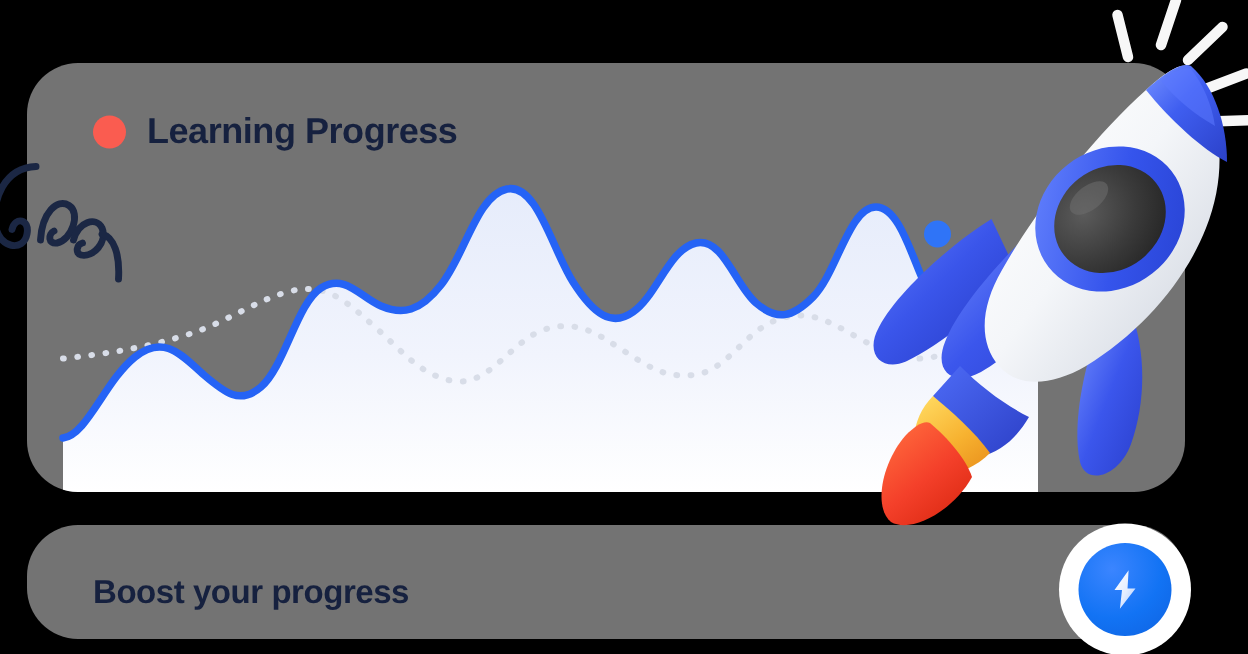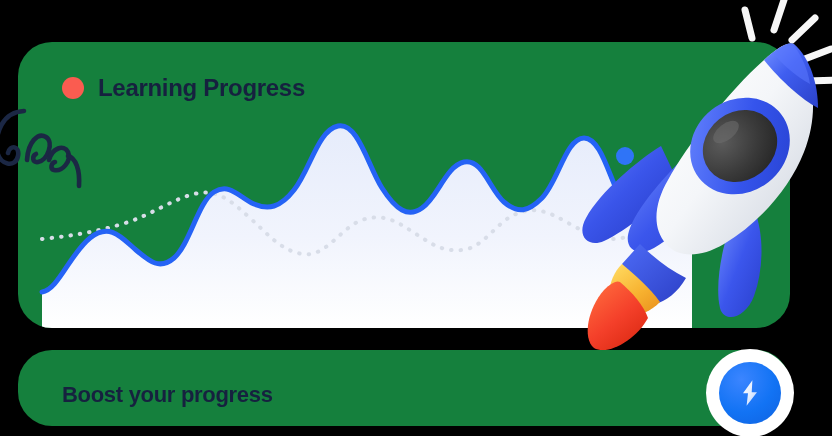--- a/index.html
+++ b/index.html
@@ -17,21 +17,21 @@
   #stage {
     position: relative;
     width: 832px;
     height: 436px;
     background: #000000;
   }
 
   
   .card {
     position: absolute;
-    background: #15803d;
+    background: #737373;
     box-sizing: border-box;
   }
   #progress-card {
     left: 18px;
     top: 42px;
     width: 772px;
     height: 286px;
     border-radius: 34px;
     overflow: hidden;
   }

